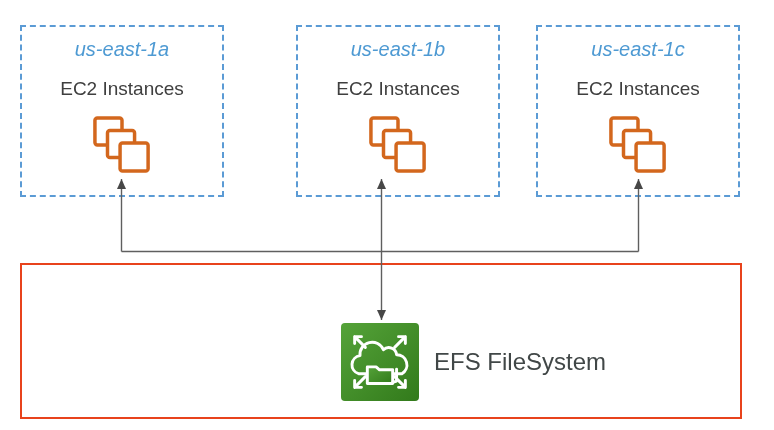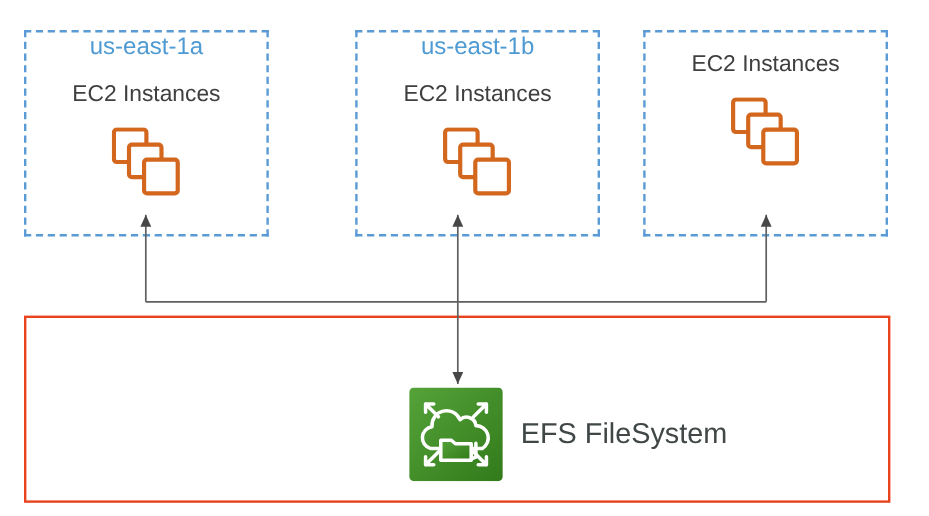--- a/index.html
+++ b/index.html
@@ -28,25 +28,26 @@
     display: flex;
     flex-direction: column;
     align-items: center;
     z-index: 1;
   }
   .zone-a { left: 20px; }
   .zone-b { left: 296px; }
   .zone-c { left: 536px; }
 
   .zone-title {
-    margin-top: 0;
+    margin-top: 10px;
     font-size: 20px;
     line-height: 25px;
     color: #4E9AD3;
     text-align: center;
+    font-style: italic;
   }
   .zone-service {
     margin-top: 15px;
     font-size: 19px;
     line-height: 24px;
     color: #3F3F3F;
     text-align: center;
   }
   .ec2-icon {
     margin-top: 15px;
@@ -130,20 +131,21 @@
     <svg class="ec2-icon" viewBox="0 0 60 60">
       <g stroke="#D3671D" stroke-width="3.6" fill="#ffffff">
         <rect x="2" y="2" width="28" height="28" rx="2.5"></rect>
         <rect x="15" y="15" width="28" height="28" rx="2.5"></rect>
         <rect x="28" y="28" width="29" height="29" rx="2.5"></rect>
       </g>
     </svg>
   </div>
 
   <div class="zone-box zone-c">
+    <div class="zone-title">us-east-1c</div>
     <div class="zone-service">EC2 Instances</div>
     <svg class="ec2-icon" viewBox="0 0 60 60">
       <g stroke="#D3671D" stroke-width="3.6" fill="#ffffff">
         <rect x="2" y="2" width="28" height="28" rx="2.5"></rect>
         <rect x="15" y="15" width="28" height="28" rx="2.5"></rect>
         <rect x="28" y="28" width="29" height="29" rx="2.5"></rect>
       </g>
     </svg>
   </div>
 

